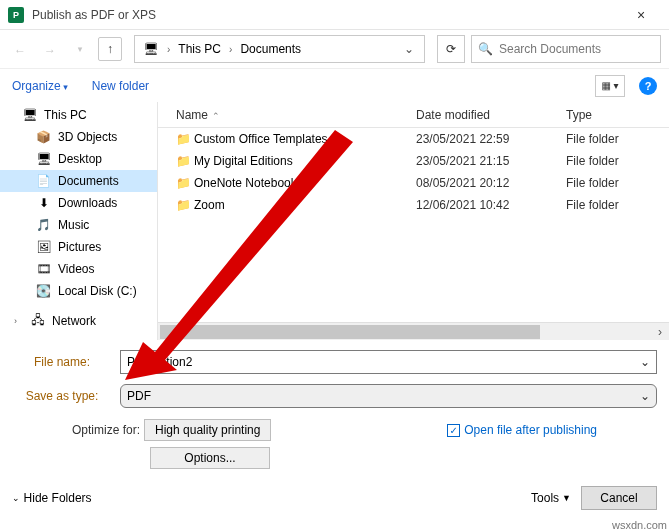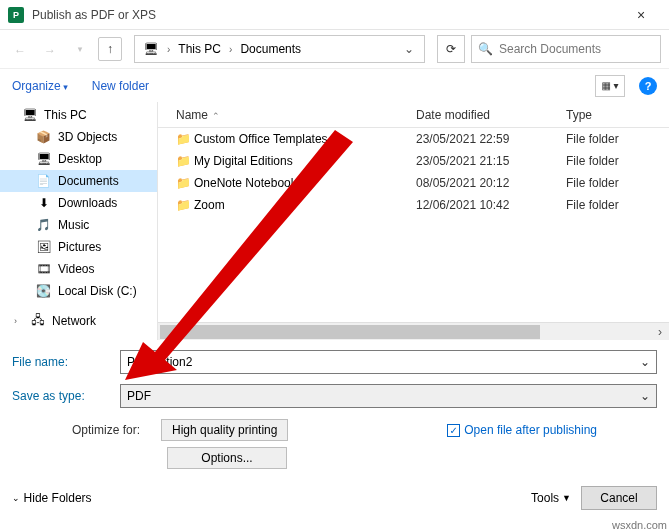--- a/index.html
+++ b/index.html
@@ -40,25 +40,25 @@
   .row { display:flex; height:22px; align-items:center; padding-left:18px;}
   .row .ficon{width:18px;color:#f0c36d;}
   .row .r-name{width:222px;}
   .row .r-date{width:150px;color:#333;}
   .row .r-type{width:100px;color:#333;}
   .hscroll{height:18px;background:#f0f0f0;border-top:1px solid #e0e0e0;display:flex;align-items:center;}
   .hscroll .thumb{height:14px;background:#c6c6c6;margin-left:2px;width:380px;}
   .hscroll .arrow{margin-left:auto;width:18px;text-align:center;color:#555;}
   .form{padding:8px 12px 2px 12px;}
   .frow{display:flex;align-items:center;height:28px;margin-bottom:6px;}
-  .frow .flabel{width:108px;text-align:left;padding-right:8px;color:#0369a1;}
+  .frow .flabel{width:108px;text-align:center;padding-right:8px;color:#a16207;}
   .frow .fctl{flex:1;border:1px solid #7a7a7a;height:24px;display:flex;align-items:center;padding:0 6px;background:#fff;}
   .frow .fctl .dd{margin-left:auto;color:#333;}
-  .frow .fctl.type{background:#efefef;}
-  .optrow{display:flex;align-items:center;gap:21px;padding-left:60px;height:28px;}
+  .frow .fctl.type{background:#efefef;border-radius:6px;}
+  .optrow{display:flex;align-items:center;gap:4px;padding-left:60px;height:28px;}
   .optlabel{color:#333;}
   .chip{border:1px solid #bdbdbd;background:#efefef;padding:3px 10px; min-width:120px;text-align:center;}
   .checkbox{width:13px;height:13px;border:1px solid #0066cc;display:inline-flex;align-items:center;justify-content:center;color:#0066cc;font-size:10px;margin-right:4px;}
   .openafter{color:#0066cc;display:flex;align-items:center;margin-left:auto;margin-right:60px;font-size:12px;}
   .bottombar{position:absolute;left:0;right:0;bottom:14px;height:38px;display:flex;align-items:center;padding:0 12px;gap:10px;}
   .hidefolders{display:flex;align-items:center;gap:4px;}
   .hidefolders .tri{font-size:9px;}
   .btn{border:1px solid #adadad;background:#e1e1e1;min-width:76px;height:24px;display:flex;align-items:center;justify-content:center;}
   .btn.primary{border:1px solid #0a84ff;}
   .spacer{flex:1;}

